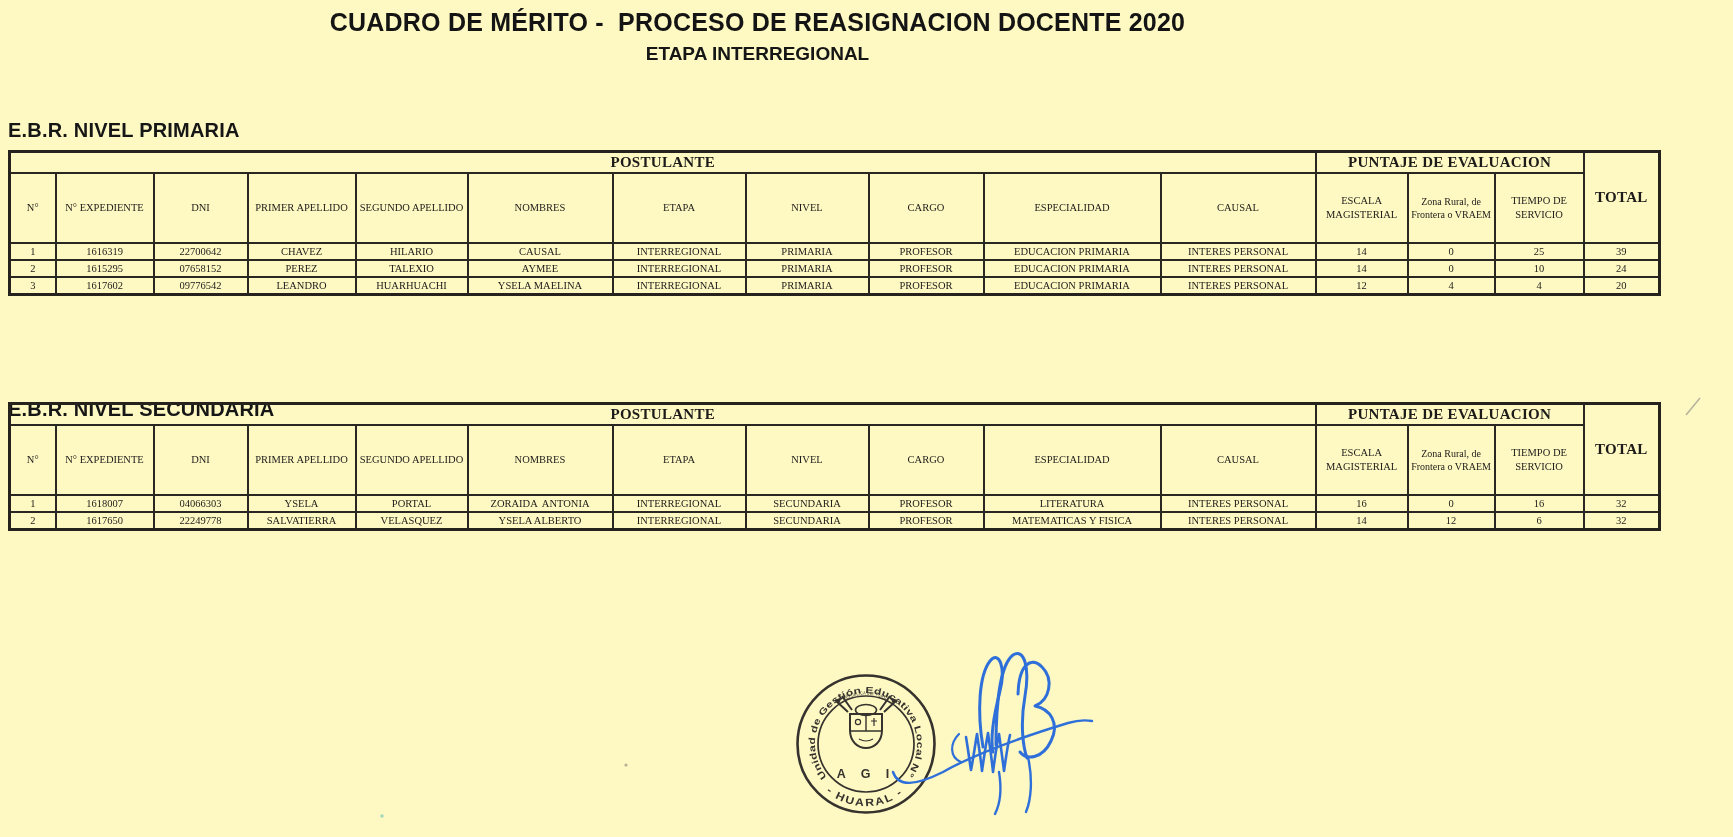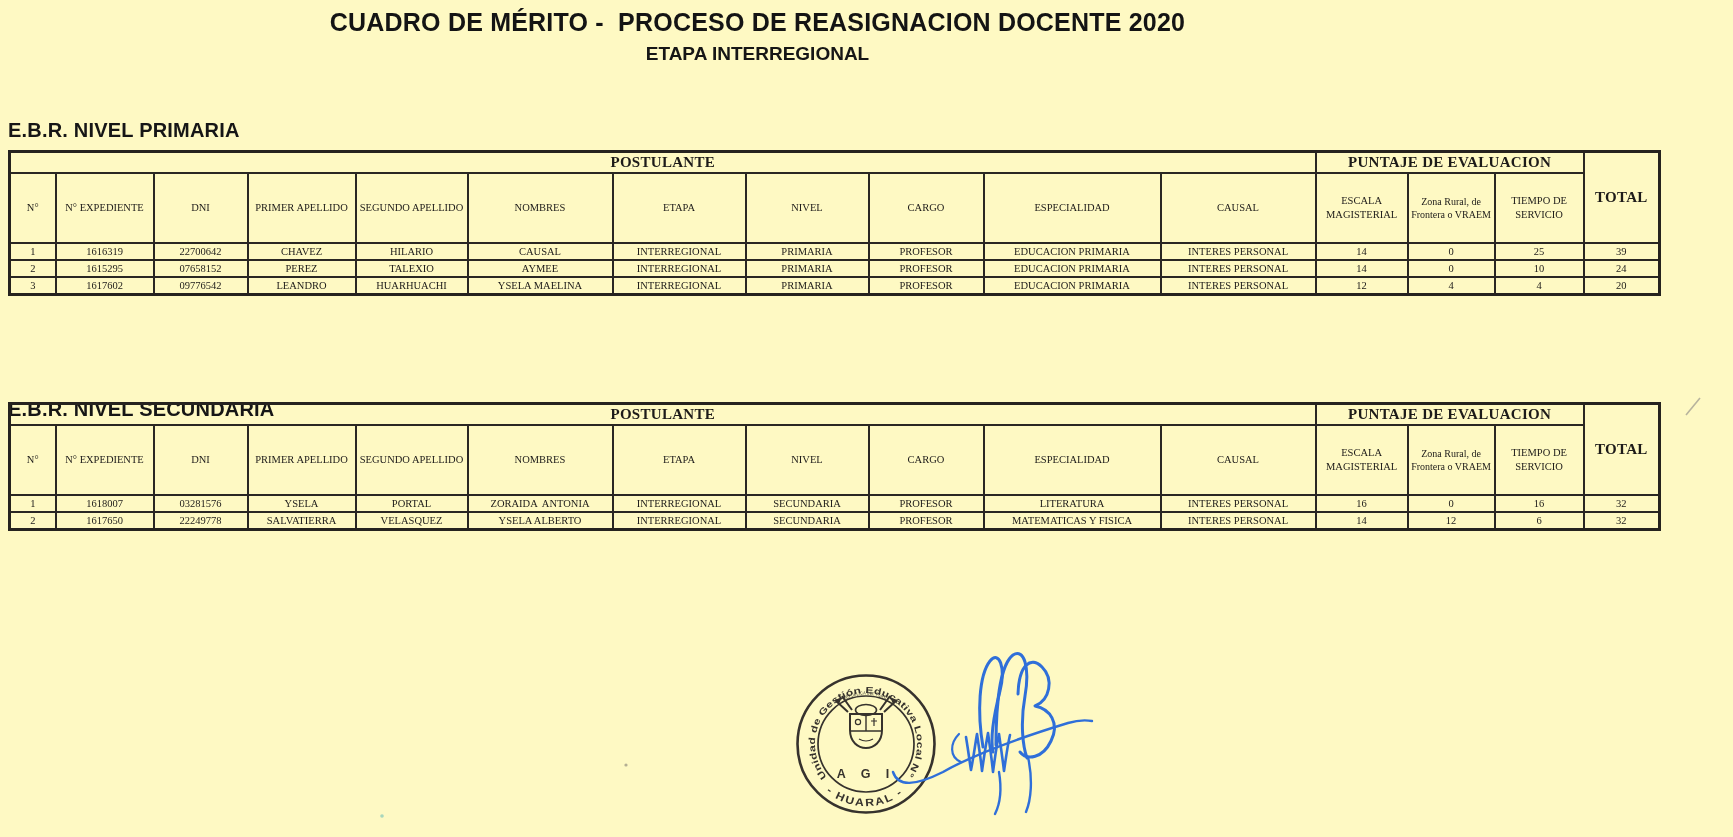--- a/index.html
+++ b/index.html
@@ -203,21 +203,21 @@
             <th class="col-10">CAUSAL</th>
             <th class="col-11">ESCALA MAGISTERIAL</th>
             <th class="col-12">Zona Rural, de Frontera o VRAEM</th>
             <th class="col-13">TIEMPO DE SERVICIO</th>
           </tr>
       </thead>
       <tbody>
           <tr>
             <td>1</td>
             <td>1618007</td>
-            <td>03281576</td>
+            <td>04066303</td>
             <td>YSELA</td>
             <td>PORTAL</td>
             <td>ZORAIDA  ANTONIA</td>
             <td>INTERREGIONAL</td>
             <td>SECUNDARIA</td>
             <td>PROFESOR</td>
             <td>LITERATURA</td>
             <td>INTERES PERSONAL</td>
             <td>16</td>
             <td>0</td>

